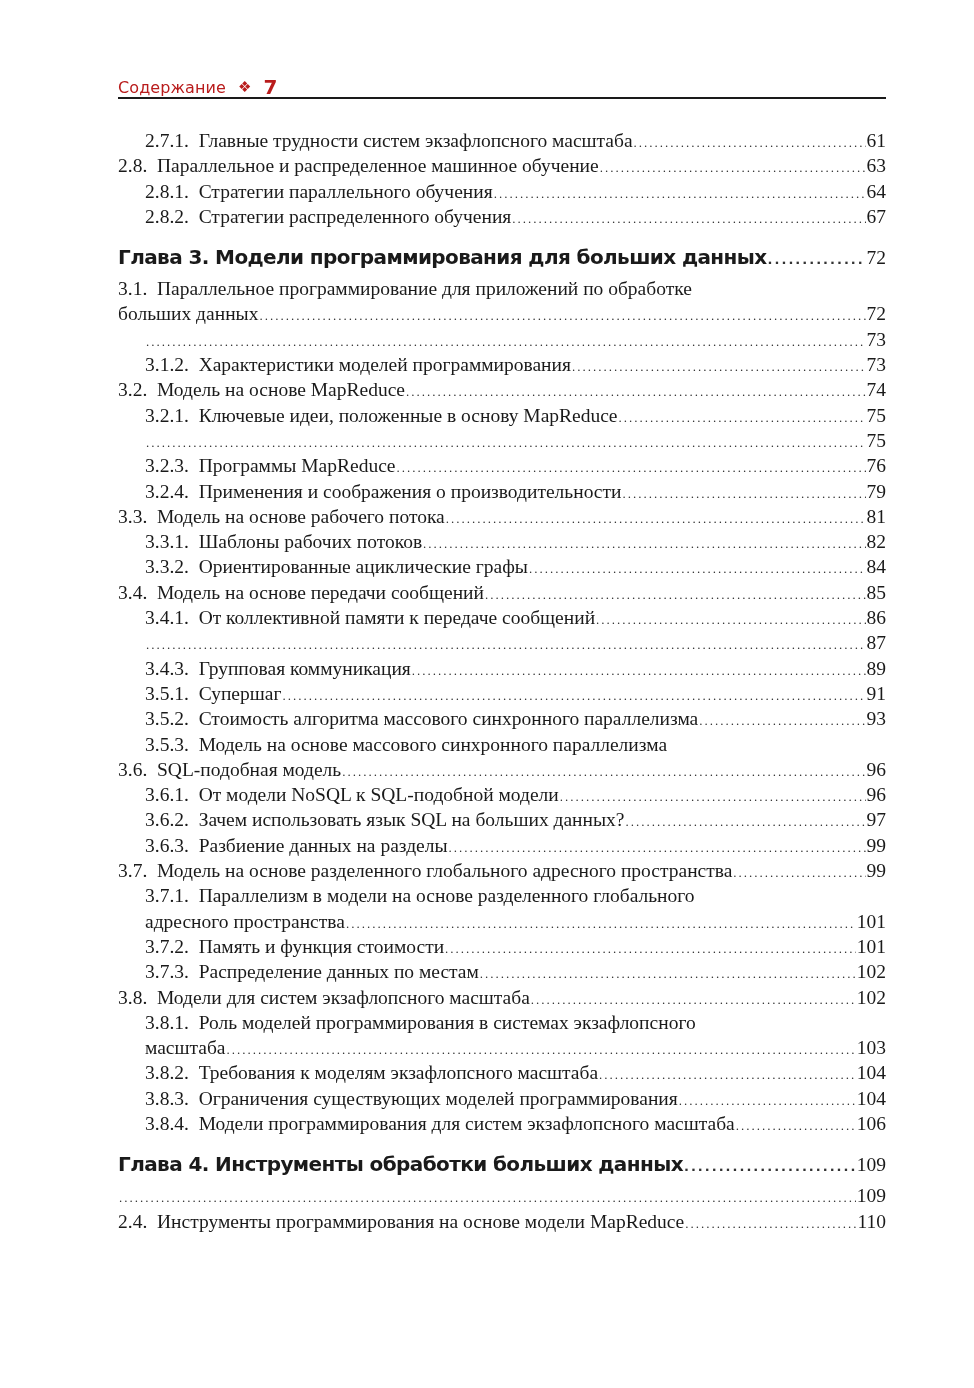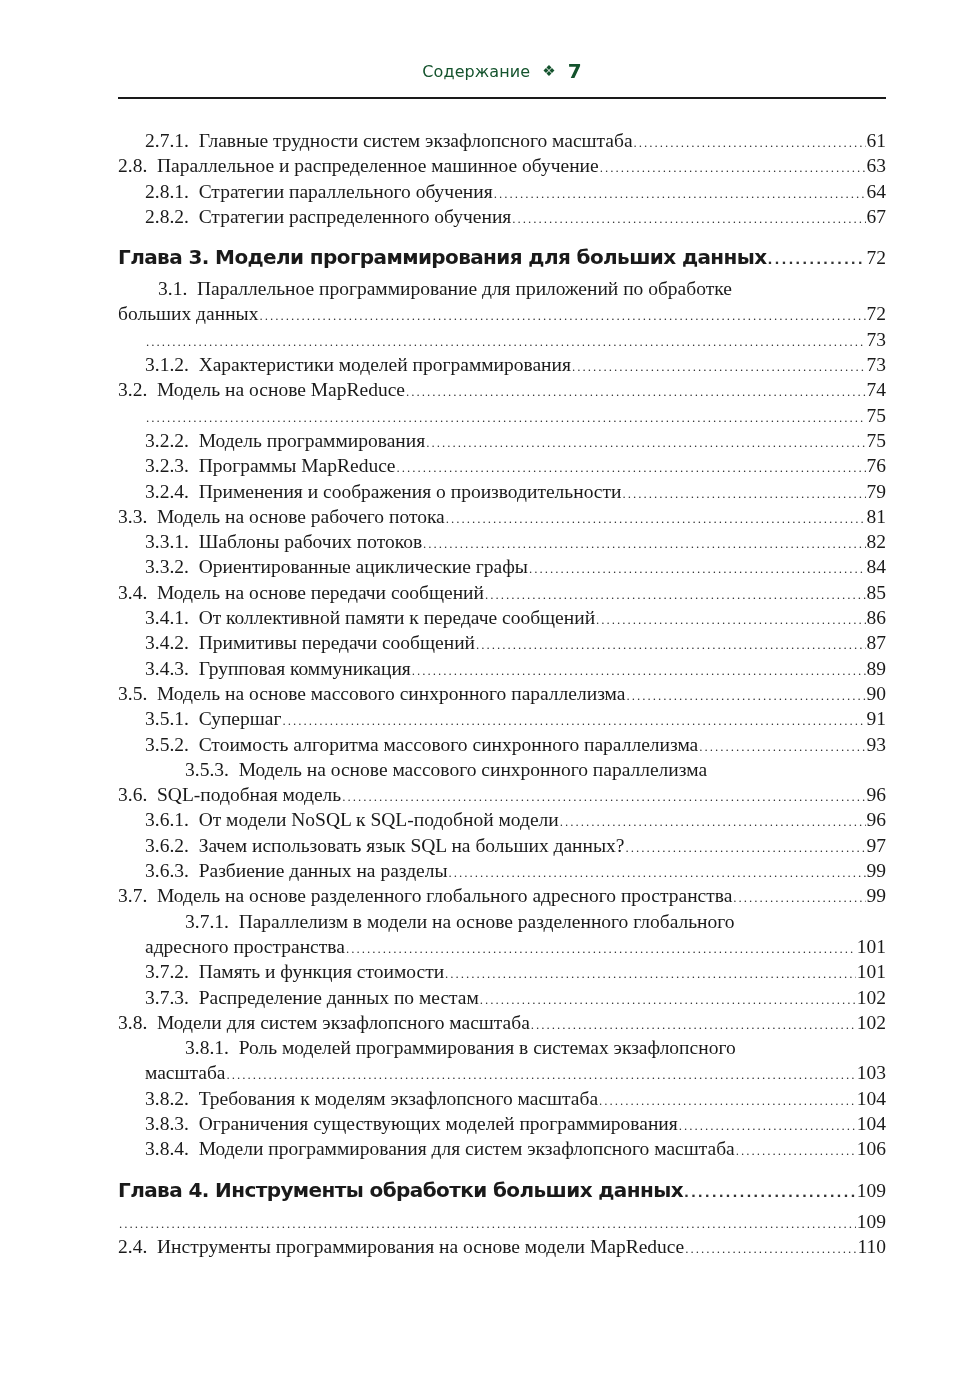--- a/index.html
+++ b/index.html
@@ -1,31 +1,31 @@
 <!DOCTYPE html>
 <html><head>
 <meta charset="utf-8">
 <style>
   html, body { margin: 0; padding: 0; background: #ffffff; }
   body { width: 974px; height: 1388px; position: relative; overflow: hidden; color: #1a1a1a; }
   .page { position: absolute; left: 118px; top: 0; width: 768px; }
-  .header { position: absolute; left: 0; top: 56px; width: 768px; height: 30px; display: flex; justify-content: center; align-items: center; font-family: "DejaVu Sans", sans-serif; font-size: 16px; color: #14532d; }
+  .header { position: absolute; left: 0; top: 72px; width: 768px; height: 30px; display: flex; justify-content: flex-start; align-items: center; font-family: "DejaVu Sans", sans-serif; font-size: 16px; color: #b91c1c; }
   .header .title { margin-right: 12px; letter-spacing: 0.1px; }
   .header .orn { font-size: 15px; margin-right: 12px; }
   .header .num { font-weight: bold; font-size: 20px; }
   .rule { position: absolute; left: 0; top: 97px; width: 768px; height: 2px; background: #1a1a1a; }
   .toc { position: absolute; left: 0; top: 128px; width: 768px; font-family: "Liberation Serif", serif; font-size: 19.5px; }
   .row { display: flex; align-items: baseline; height: 25.3px; line-height: 25.3px; white-space: nowrap; }
   .row.l2 { padding-left: 27px; }
   .row .lbl { flex: 0 0 auto; }
   .row .lbl .no { display: inline-block; }
   .row .dots { flex: 1 1 auto; overflow: hidden; margin: 0 1px; letter-spacing: 2px; color: #333; font-size: 13px; }
   .row .dots::before { content: "........................................................................................................................................................................................................................................................"; }
   .row .pg { flex: 0 0 auto; text-align: left; }
-  .row.cont { display: block; margin-left: 40px; }
+  .row.cont { display: block; }
   .row.chap { font-family: "DejaVu Sans", sans-serif; font-weight: bold; font-size: 20px; height: 30px; line-height: 30px; letter-spacing: -0.6px; }
   .row.chap .pg { font-family: "Liberation Serif", serif; font-weight: normal; font-size: 19.5px; letter-spacing: 0; }
   .row.chap .dots { letter-spacing: 2px; }
   .gap-before { margin-top: 13px; }
   .gap-after { margin-bottom: 4px; }
 </style>
 </head>
 <body>
 
 <div class="page">
@@ -80,25 +80,25 @@
           <span class="lbl"><span class="no">3.1.2.</span>&nbsp;&nbsp;<span>Характеристики моделей программирования</span></span>
           <span class="dots"></span>
           <span class="pg">73</span>
         </div>
         <div class="row l1">
           <span class="lbl"><span class="no">3.2.</span>&nbsp;&nbsp;<span>Модель на основе MapReduce</span></span>
           <span class="dots"></span>
           <span class="pg">74</span>
         </div>
         <div class="row l2">
+          <span class="lbl"><span class="no">3.2.1.</span>&nbsp;&nbsp;<span>Ключевые идеи, положенные в основу MapReduce</span></span>
           <span class="dots"></span>
           <span class="pg">75</span>
         </div>
         <div class="row l2">
-          <span class="lbl"><span class="no">3.2.2.</span>&nbsp;&nbsp;<span>Модель программирования</span></span>
           <span class="dots"></span>
           <span class="pg">75</span>
         </div>
         <div class="row l2">
           <span class="lbl"><span class="no">3.2.3.</span>&nbsp;&nbsp;<span>Программы MapReduce</span></span>
           <span class="dots"></span>
           <span class="pg">76</span>
         </div>
         <div class="row l2">
           <span class="lbl"><span class="no">3.2.4.</span>&nbsp;&nbsp;<span>Применения и соображения о производительности</span></span>
@@ -124,33 +124,27 @@
           <span class="lbl"><span class="no">3.4.</span>&nbsp;&nbsp;<span>Модель на основе передачи сообщений</span></span>
           <span class="dots"></span>
           <span class="pg">85</span>
         </div>
         <div class="row l2">
           <span class="lbl"><span class="no">3.4.1.</span>&nbsp;&nbsp;<span>От коллективной памяти к передаче сообщений</span></span>
           <span class="dots"></span>
           <span class="pg">86</span>
         </div>
         <div class="row l2">
-          <span class="lbl"><span class="no">3.4.2.</span>&nbsp;&nbsp;<span>Примитивы передачи сообщений</span></span>
           <span class="dots"></span>
           <span class="pg">87</span>
         </div>
         <div class="row l2">
           <span class="lbl"><span class="no">3.4.3.</span>&nbsp;&nbsp;<span>Групповая коммуникация</span></span>
           <span class="dots"></span>
           <span class="pg">89</span>
-        </div>
-        <div class="row l1">
-          <span class="lbl"><span class="no">3.5.</span>&nbsp;&nbsp;<span>Модель на основе массового синхронного параллелизма</span></span>
-          <span class="dots"></span>
-          <span class="pg">90</span>
         </div>
         <div class="row l2">
           <span class="lbl"><span class="no">3.5.1.</span>&nbsp;&nbsp;<span>Супершаг</span></span>
           <span class="dots"></span>
           <span class="pg">91</span>
         </div>
         <div class="row l2">
           <span class="lbl"><span class="no">3.5.2.</span>&nbsp;&nbsp;<span>Стоимость алгоритма массового синхронного параллелизма</span></span>
           <span class="dots"></span>
           <span class="pg">93</span>

